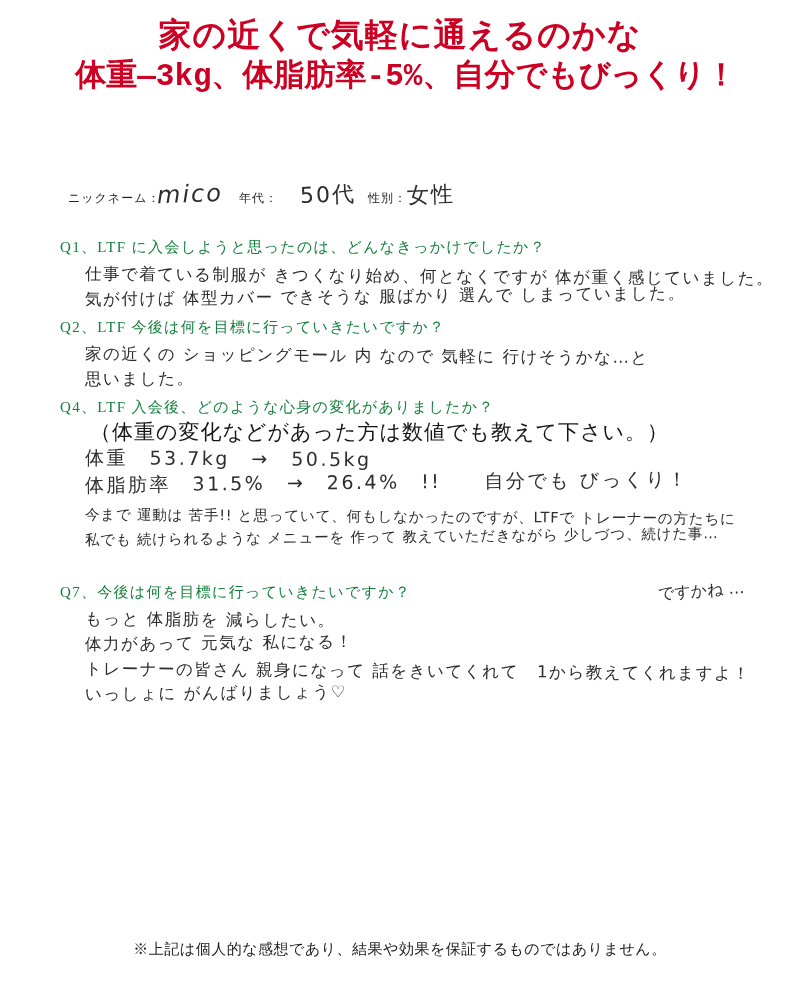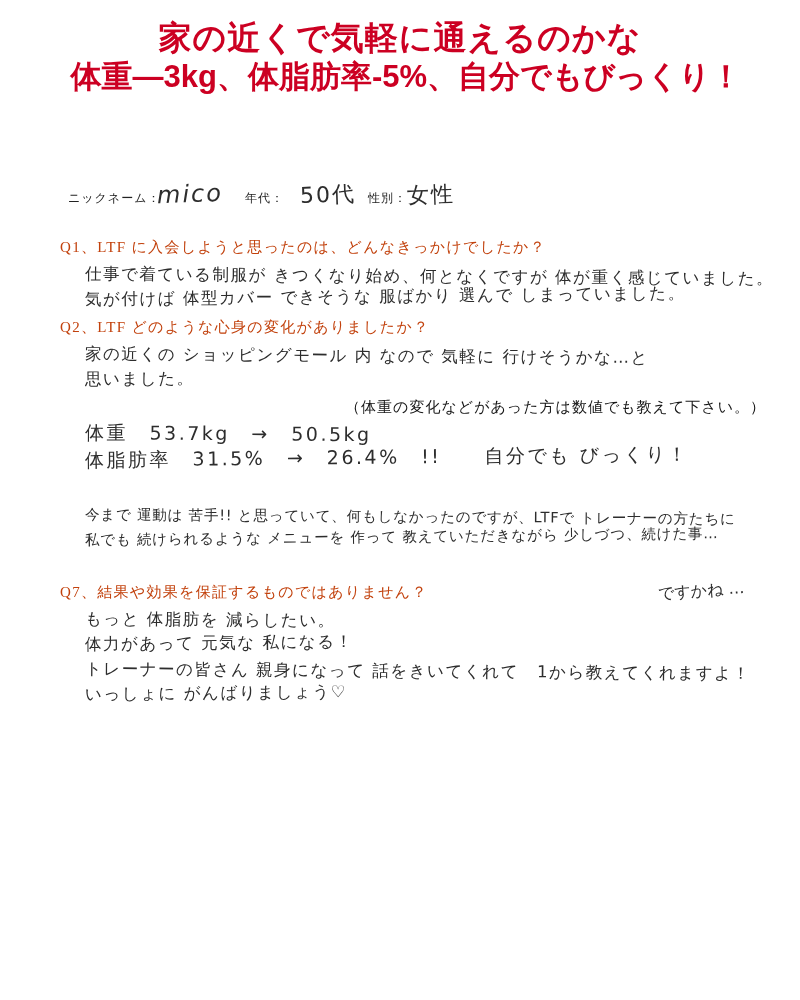--- a/index.html
+++ b/index.html
@@ -13,21 +13,21 @@
     font-family: "Liberation Serif", serif;
   }
   
   .headline {
     position: absolute;
     top: 18px;
     left: 0;
     width: 100%;
     text-align: center;
     color: #cc0022;
-    font-family: Liberation Sans, sans-serif;
+    font-family: Liberation Mono, monospace;
     font-weight: bold;
   }
   .hl { font-size: 33px; line-height: 39px; letter-spacing: 1px; }
   .hl3 { font-size: 31px; letter-spacing: 0; padding-left: 12px; }
   
   .profile {
     position: absolute;
     top: 178px;
     left: 60px;
     width: 710px;
@@ -59,31 +59,30 @@
   .qblock { position: relative; width: 100%; }
   .h80  { height: 80px; }
   .h105 { height: 105px; }
   .h75  { height: 75px; }
   .h122 { height: 122px; }
   .q {
     font-family: "Liberation Serif", serif;
     font-size: 15px;
     line-height: 22px;
     letter-spacing: 1.3px;
-    color: #c2410c;
+    color: #15803d;
     margin-bottom: 3px;
   }
   .qnote {
     font-family: "Liberation Serif", serif;
-    font-size: 15px;
+    font-size: 21px;
     line-height: 22px;
     letter-spacing: 1px;
     color: #151515;
     padding-left: 30px;
-    text-align: right;
   }
   .a {
     display: block;
     padding-left: 25px;
     white-space: nowrap;
   }
   .hw {
     font-family: "DejaVu Sans", sans-serif;
     font-size: 16.5px;
     line-height: 26px;
@@ -124,61 +123,63 @@
 <div class="page">
 
   <header class="headline" style="color: rgb(204, 0, 34);">
     <div class="hl">家の近くで気軽に通えるのかな</div>
     <div class="hl hl3">体重―3kg、体脂肪率-5%、自分でもびっくり！</div>
   </header>
 
   <div class="profile">
     <span class="plabel" style="left:8px">ニックネーム：</span>
     <span class="hwv latin" style="left:97px">mico</span>
-    <span class="plabel" style="left:185px">年代：</span>
+    <span class="plabel" style="left:179px">年代：</span>
     <span class="hwv jp" style="left:240px">50代</span>
     <span class="plabel" style="left:308px">性別：</span>
     <span class="hwv jp" style="left:347px">女性</span>
   </div>
 
   <main class="qa">
 
     <div class="qblock h80">
       <div class="q">Q1、LTF に入会しようと思ったのは、どんなきっかけでしたか？</div>
       <span class="a hw">仕事で着ている制服が きつくなり始め、何となくですが 体が重く感じていました。</span>
       <span class="a hw">気が付けば 体型カバー できそうな 服ばかり 選んで しまっていました。</span>
     </div>
 
     <div class="qblock h80">
-      <div class="q">Q2、LTF どのような心身の変化がありましたか？</div>
+      <div class="q">Q2、LTF 今後は何を目標に行っていきたいですか？</div>
       <span class="a hw">家の近くの ショッピングモール 内 なので 気軽に 行けそうかな…と</span>
       <span class="a hw">思いました。</span>
     </div>
 
 
     <div class="qblock h105">
+      <div class="q">Q4、LTF 入会後、どのような心身の変化がありましたか？</div>
       <div class="qnote">（体重の変化などがあった方は数値でも教えて下さい。）</div>
       <span class="a hw num">体重　53.7kg　→　50.5kg</span>
       <span class="a hw num">体脂肪率　31.5%　→　26.4%　!!　　自分でも びっくり！</span>
     </div>
 
 
     <div class="qblock h80">
       <span class="a hw long">今まで 運動は 苦手!! と思っていて、何もしなかったのですが、LTFで トレーナーの方たちに</span>
       <span class="a hw long">私でも 続けられるような メニューを 作って 教えていただきながら 少しづつ、続けた事…</span>
       <span class="overflow-note">ですかね …</span>
     </div>
 
     <div class="qblock h75">
-      <div class="q">Q7、結果や効果を保証するものではありません？</div>
+      <div class="q">Q7、今後は何を目標に行っていきたいですか？</div>
       <span class="a hw">もっと 体脂肪を 減らしたい。</span>
       <span class="a hw">体力があって 元気な 私になる！</span>
     </div>
 
     <div class="qblock h122">
       <span class="a hw">トレーナーの皆さん 親身になって 話をきいてくれて　1から教えてくれますよ！</span>
       <span class="a hw">いっしょに がんばりましょう♡</span>
     </div>
 
   </main>
 
+  <footer class="disclaimer">※上記は個人的な感想であり、結果や効果を保証するものではありません。</footer>
 
 </div>
 
 </body></html>

